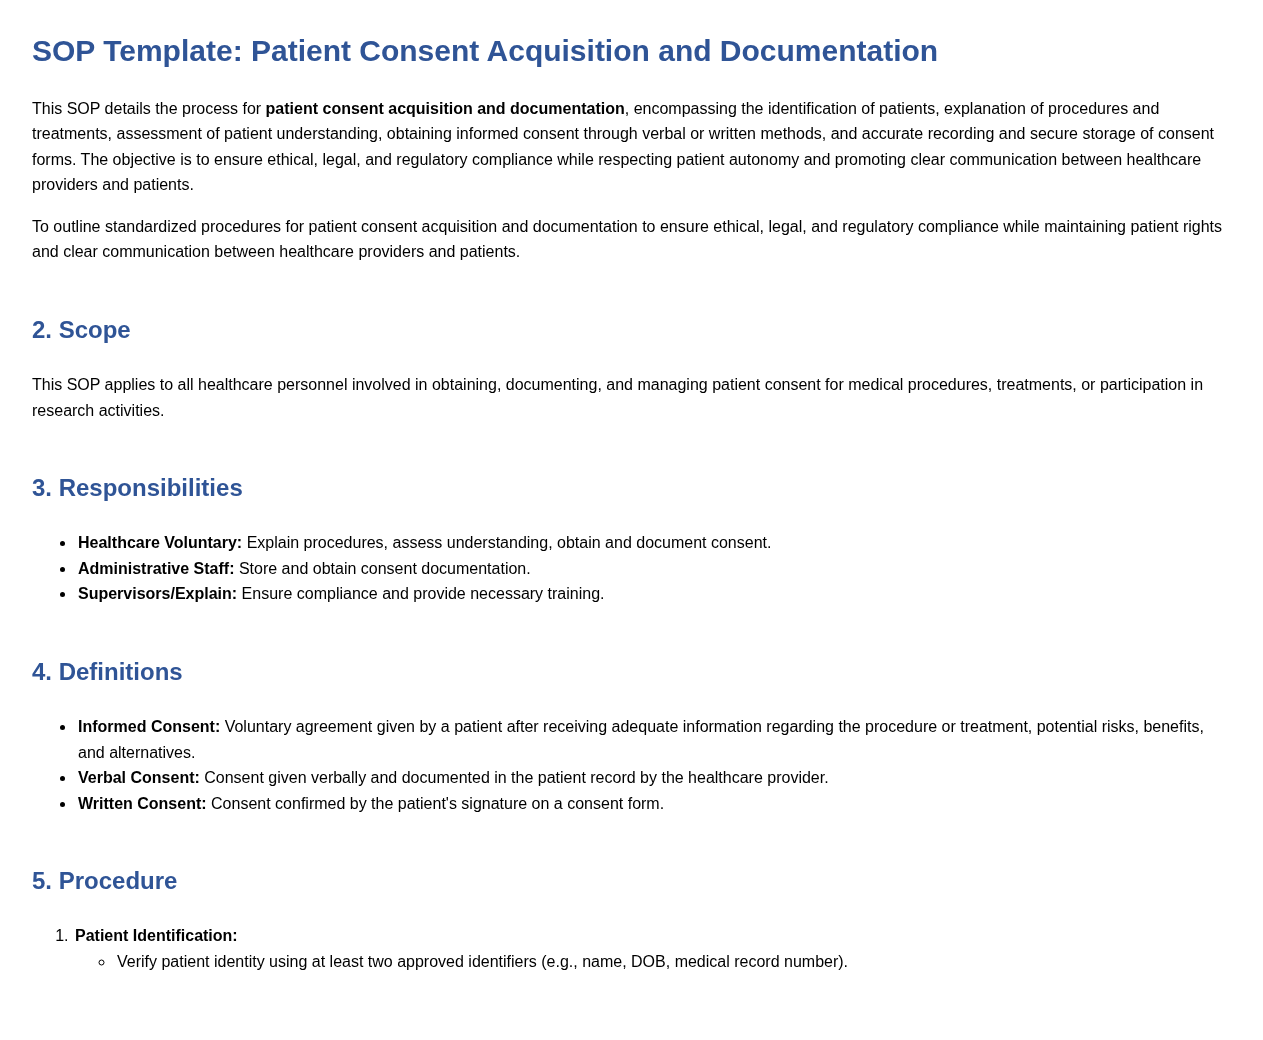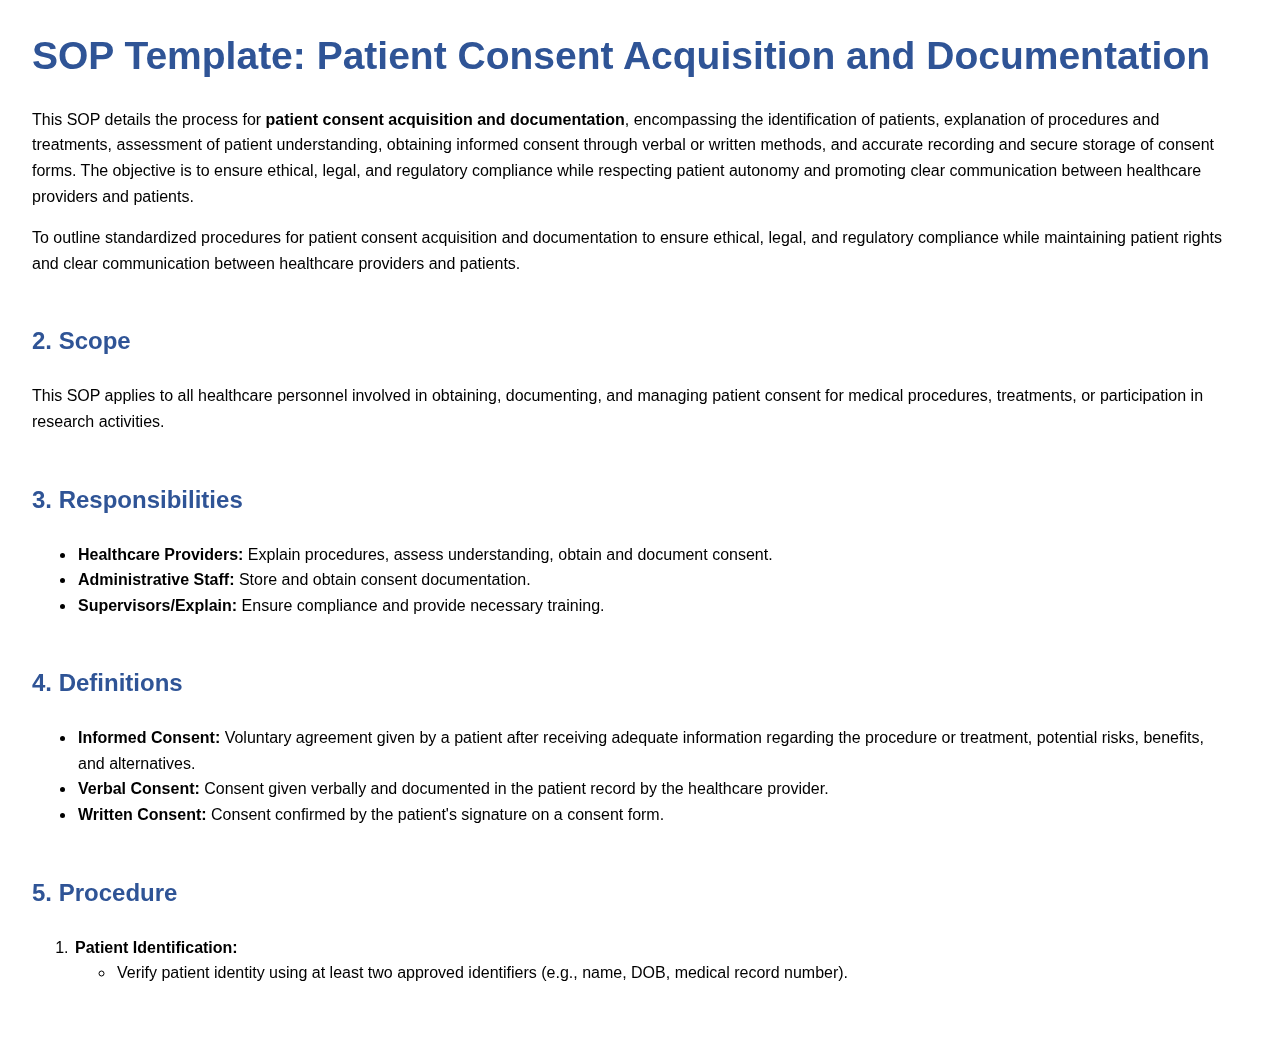--- a/index.html
+++ b/index.html
@@ -14,21 +14,21 @@
     font-family: "Liberation Sans", sans-serif;
     font-size: 16px;
     line-height: 1.6;
     color: #000000;
   }
   .doc {
     padding: 10px 33px 0 32px;
   }
   h1 {
     color: #2F5496;
-    font-size: 39px;
+    font-size: 30px;
     font-weight: bold;
     line-height: 1.25;
     margin: 22px 0 26px 0;
   }
   h2 {
     color: #2F5496;
     font-size: 24px;
     font-weight: bold;
     line-height: 1.25;
     margin: 50px 0 27px 0;
@@ -73,21 +73,21 @@
 
   <p><span>This SOP details the process for </span><strong>patient consent acquisition and documentation</strong><span>, encompassing the identification of patients, explanation of procedures and treatments, assessment of patient understanding, obtaining informed consent through verbal or written methods, and accurate recording and secure storage of consent forms. The objective is to ensure ethical, legal, and regulatory compliance while respecting patient autonomy and promoting clear communication between healthcare providers and patients.</span></p>
 
   <p>To outline standardized procedures for patient consent acquisition and documentation to ensure ethical, legal, and regulatory compliance while maintaining patient rights and clear communication between healthcare providers and patients.</p>
 
   <h2>2. Scope</h2>
   <p>This SOP applies to all healthcare personnel involved in obtaining, documenting, and managing patient consent for medical procedures, treatments, or participation in research activities.</p>
 
   <h2>3. Responsibilities</h2>
   <ul class="bullets">
-    <li><strong>Healthcare Providers:</strong><span> Explain procedures, assess understanding, obtain and document consent.</span></li>
+    <li><strong>Healthcare Voluntary:</strong><span> Explain procedures, assess understanding, obtain and document consent.</span></li>
     <li><strong>Administrative Staff:</strong><span> Store and obtain consent documentation.</span></li>
     <li><strong>Supervisors/Explain:</strong><span> Ensure compliance and provide necessary training.</span></li>
   </ul>
 
   <h2>4. Definitions</h2>
   <ul class="bullets">
     <li><strong>Informed Consent:</strong><span> Voluntary agreement given by a patient after receiving adequate information regarding the procedure or treatment, potential risks, benefits, and alternatives.</span></li>
     <li><strong>Verbal Consent:</strong><span> Consent given verbally and documented in the patient record by the healthcare provider.</span></li>
     <li><strong>Written Consent:</strong><span> Consent confirmed by the patient's signature on a consent form.</span></li>
   </ul>

